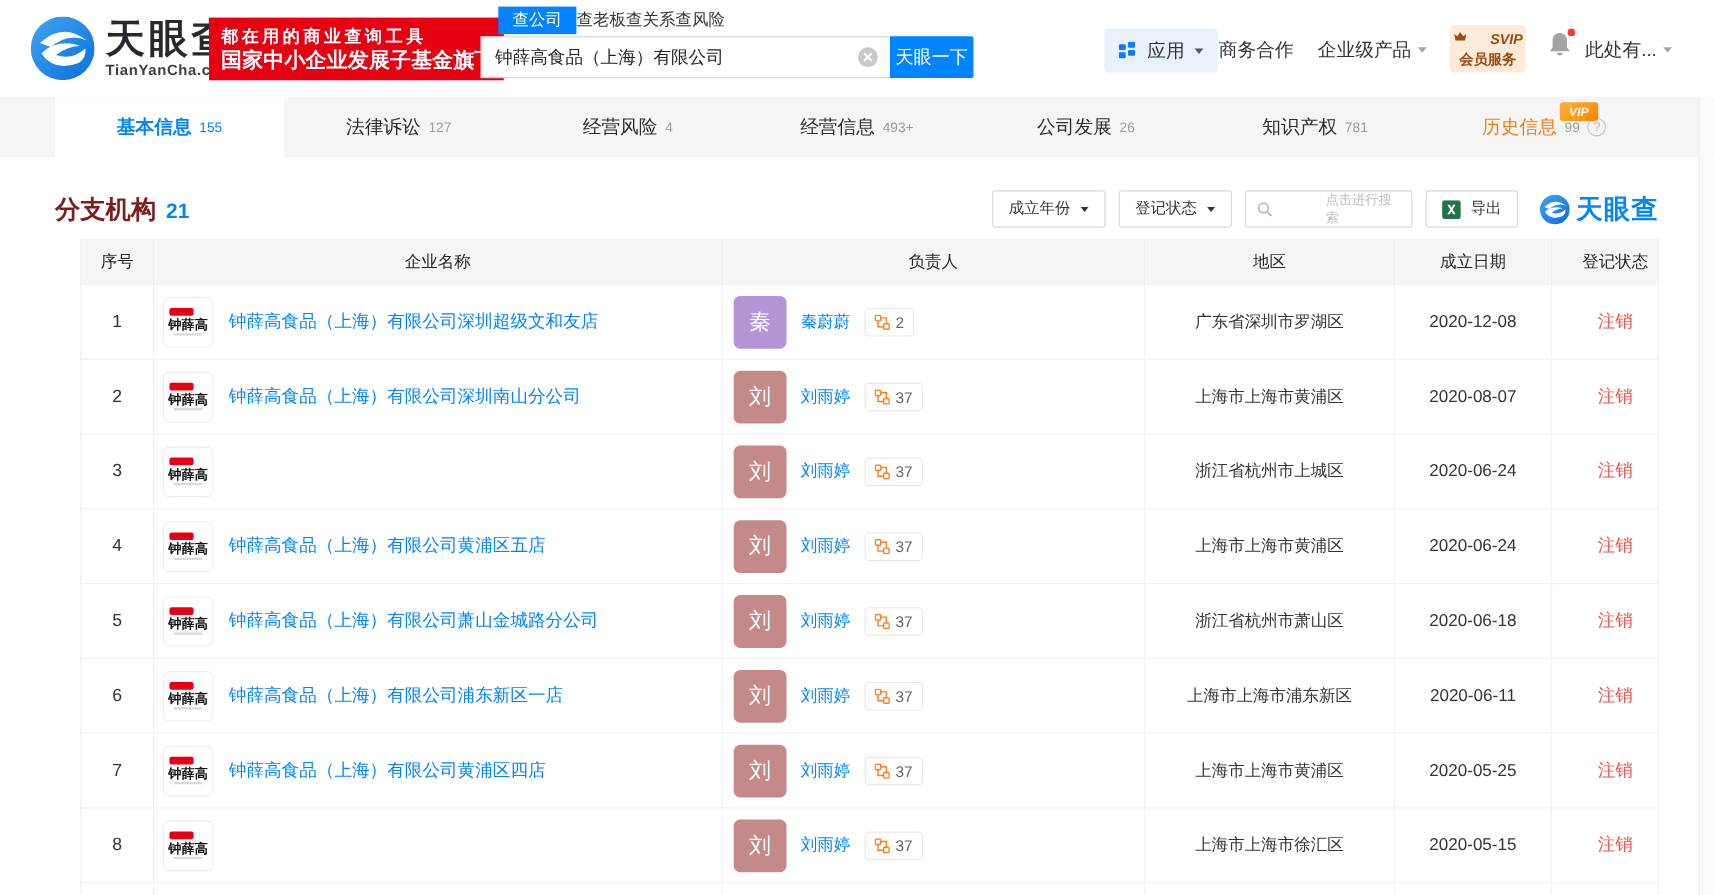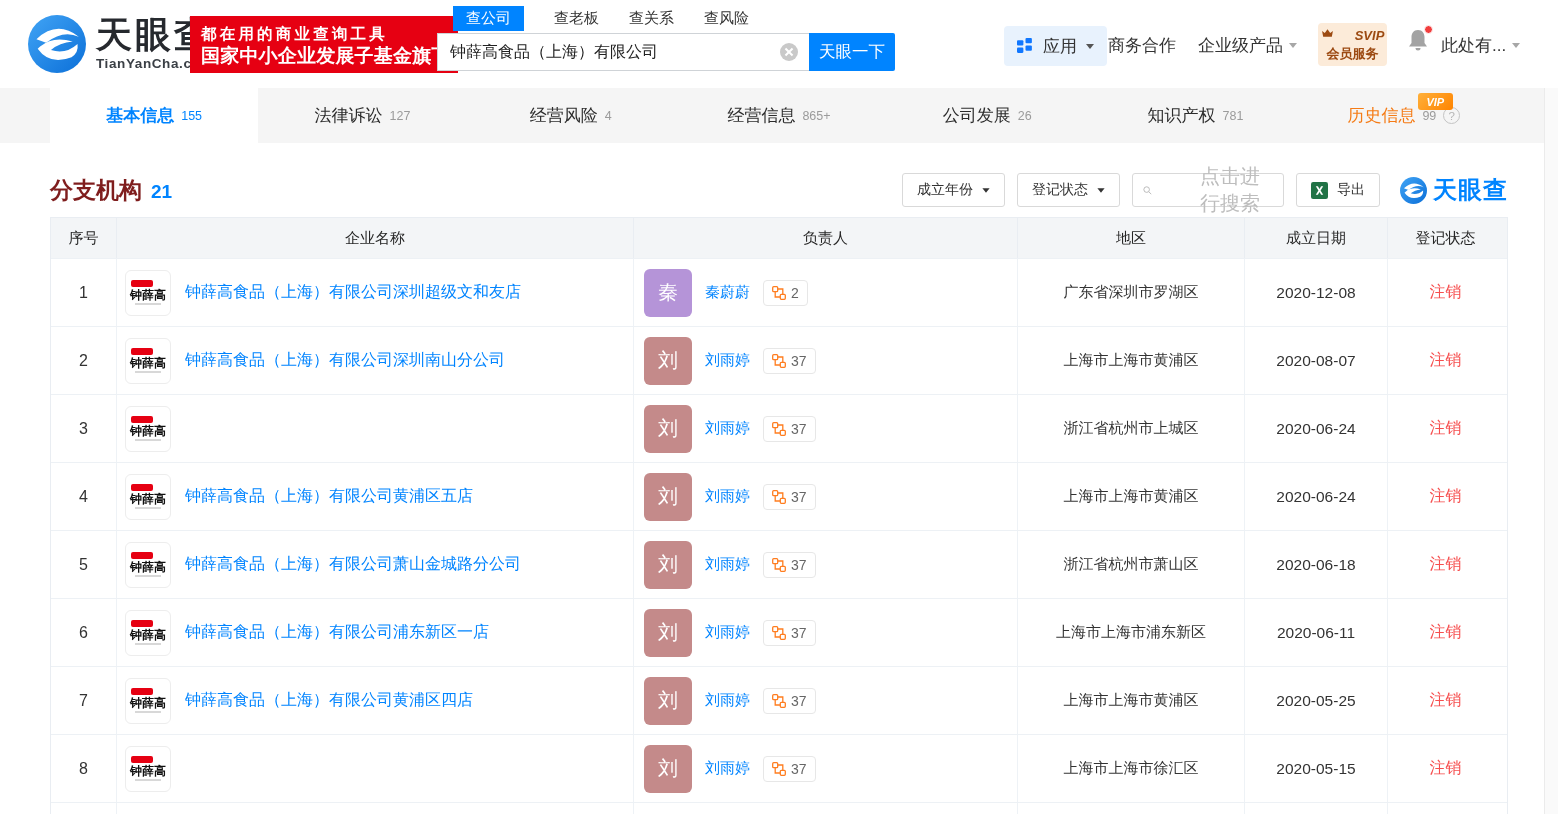--- a/index.html
+++ b/index.html
@@ -20,33 +20,33 @@
   .logo-mark{position:absolute;left:28px;top:15px;width:58px;height:58px;}
   .brand{position:absolute;left:96px;top:17px;}
   .brand-cn{font-size:36px;font-weight:bold;color:#26292e;letter-spacing:3px;line-height:36px;}
   .brand-dm{font-size:13.5px;font-weight:bold;color:#3a3f45;letter-spacing:.6px;margin-top:3px;}
   .promo{position:absolute;left:190px;top:16px;width:268px;height:57px;background:var(--promo-red);
     color:#fff;padding:7px 11px;font-weight:bold;}
   .promo-l1{font-size:15.5px;letter-spacing:3.2px;line-height:21.5px;white-space:nowrap;}
   .promo-l2{font-size:19px;letter-spacing:.2px;line-height:21.5px;white-space:nowrap;}
 
   .search-wrap{position:absolute;left:437px;top:6px;}
-  .stabs{display:flex;align-items:center;gap:30px;height:25px;padding-left:16px;}
+  .stabs{display:flex;align-items:center;height:25px;padding-left:16px;}
   .stab{font-size:15px;color:#333;cursor:pointer;}
   .stab.active{background:var(--accent);color:#fff;padding:3px 13px;}
   .sbox{display:flex;margin-top:2px;}
   .sinput-wrap{position:relative;}
   .sinput{width:372px;height:38px;border:1px solid #cfd3d7;border-right:none;padding:0 36px 0 12px;
     font-size:16px;color:#222;outline:none;font-family:inherit;}
   .clear-ic{position:absolute;right:11px;top:10px;width:18px;height:18px;border-radius:50%;
     background:#c9c9c9;cursor:pointer;}
   .clear-ic::before,.clear-ic::after{content:"";position:absolute;left:8px;top:4px;width:2px;height:10px;background:#fff;}
   .clear-ic::before{transform:rotate(45deg);}
   .clear-ic::after{transform:rotate(-45deg);}
-  .sbtn{width:86px;height:38px;background:var(--accent);color:#fff;font-size:16.5px;border:none;
+  .sbtn{width:76px;height:38px;background:var(--accent);color:#fff;font-size:16.5px;border:none;
     display:flex;align-items:center;justify-content:center;cursor:pointer;border-radius:0 2px 2px 0;font-family:inherit;}
 
   .apps-chip{position:absolute;left:1004px;top:26px;height:40px;padding:0 13px;background:#e8f2fd;
     border-radius:4px;display:flex;align-items:center;gap:9px;font-size:17px;color:#333;cursor:pointer;}
   .hnav-item{position:absolute;top:34px;font-size:17px;color:#333;display:flex;align-items:center;gap:6px;cursor:pointer;}
   .caret{width:0;height:0;border-left:4.5px solid transparent;border-right:4.5px solid transparent;
     border-top:5.5px solid #555;display:inline-block;}
   .caret.gray{border-top-color:#a7a7a7;}
   .svip{position:absolute;left:1318px;top:23px;width:69px;height:43px;background:#fcebd9;border-radius:4px;
     text-align:center;font-weight:bold;font-size:13px;color:#9c4a12;padding-top:4px;line-height:18px;cursor:pointer;}
@@ -74,26 +74,26 @@
   .content{position:absolute;left:0;top:143px;width:1558px;padding:0 50px;background:#fff;}
   .section-row{margin-top:27px;height:40px;display:flex;align-items:center;justify-content:space-between;}
   .sec-title{font-size:23px;font-weight:bold;color:#7f1d1d;}
   .sec-count{font-size:19px;font-weight:bold;color:var(--accent);margin-left:9px;}
   .controls{display:flex;align-items:center;gap:12px;}
   .fbtn,.export-btn{height:34px;border:1px solid #d9d9d9;border-radius:3px;background:#fff;padding:0 14px;
     font-size:14px;color:#333;display:flex;align-items:center;gap:9px;cursor:pointer;}
   .fbtn .caret{border-top-color:#333;transform:scale(.9);}
   .ssearch{width:152px;height:34px;border:1px solid #d9d9d9;border-radius:3px;display:flex;align-items:center;
     gap:8px;padding:0 10px;cursor:text;background:#fff;}
-  .ssearch span{font-size:20px;color:#bdbdbd;margin-left:40px;}
+  .ssearch span{font-size:12px;color:#bdbdbd;margin-left:40px;}
   .wm{display:flex;align-items:center;gap:6px;margin-left:8px;}
   .wm-txt{font-size:24px;font-weight:bold;color:var(--accent);letter-spacing:1px;}
 
   
-  .gtable{margin-top:7px;border:1px solid #e9edf2;}
+  .gtable{margin-top:7px;border:1px solid #e9edf2;margin-left:23px;}
   .ghead,.trow{display:grid;grid-template-columns:66px 517px 384px 227px 143px 115px;}
   .ghead{height:40px;background:#f3f5f7;}
   .hcell{display:flex;align-items:center;justify-content:center;font-size:15px;color:#262626;
     border-right:1px solid #e9edf2;}
   .hcell:last-child{border-right:none;}
   .trow{height:68px;border-top:1px solid #edf1f5;}
   .cell{display:flex;align-items:center;justify-content:center;border-right:1px solid #eef2f6;
     font-size:15px;color:#333;overflow:hidden;}
   .cell:last-child{border-right:none;}
   .cell.no{font-size:16px;}
@@ -210,21 +210,21 @@
       <div class="mtab">
         <span>法律诉讼</span>
         <span class="cnt">127</span>
       </div>
       <div class="mtab">
         <span>经营风险</span>
         <span class="cnt">4</span>
       </div>
       <div class="mtab">
         <span>经营信息</span>
-        <span class="cnt">865+</span>
+        <span class="cnt">493+</span>
       </div>
       <div class="mtab">
         <span>公司发展</span>
         <span class="cnt">26</span>
       </div>
       <div class="mtab">
         <span>知识产权</span>
         <span class="cnt">781</span>
       </div>
       <div class="mtab viptab">

